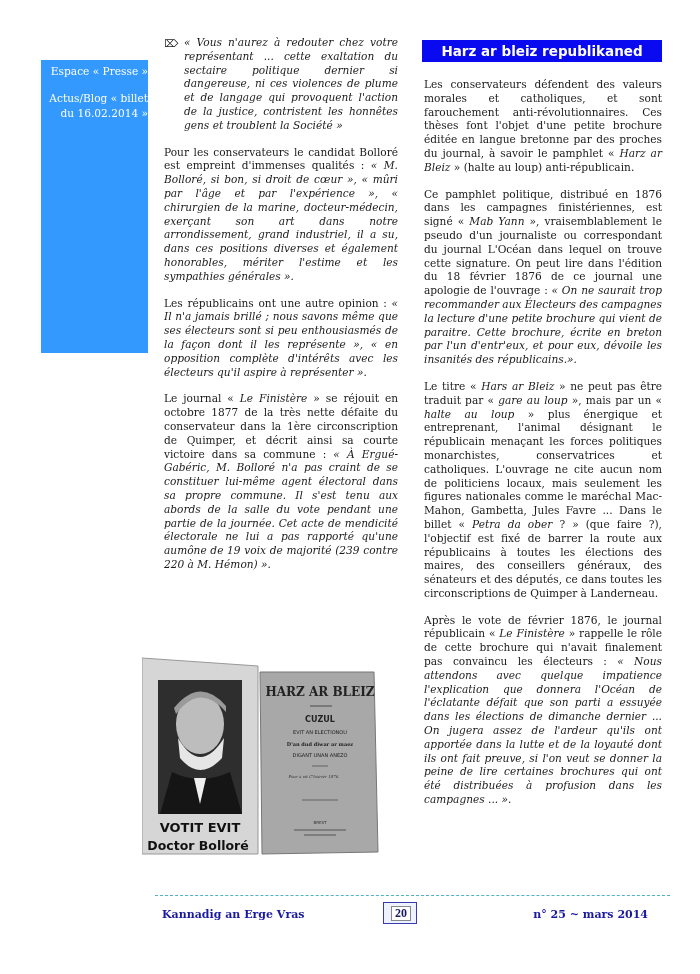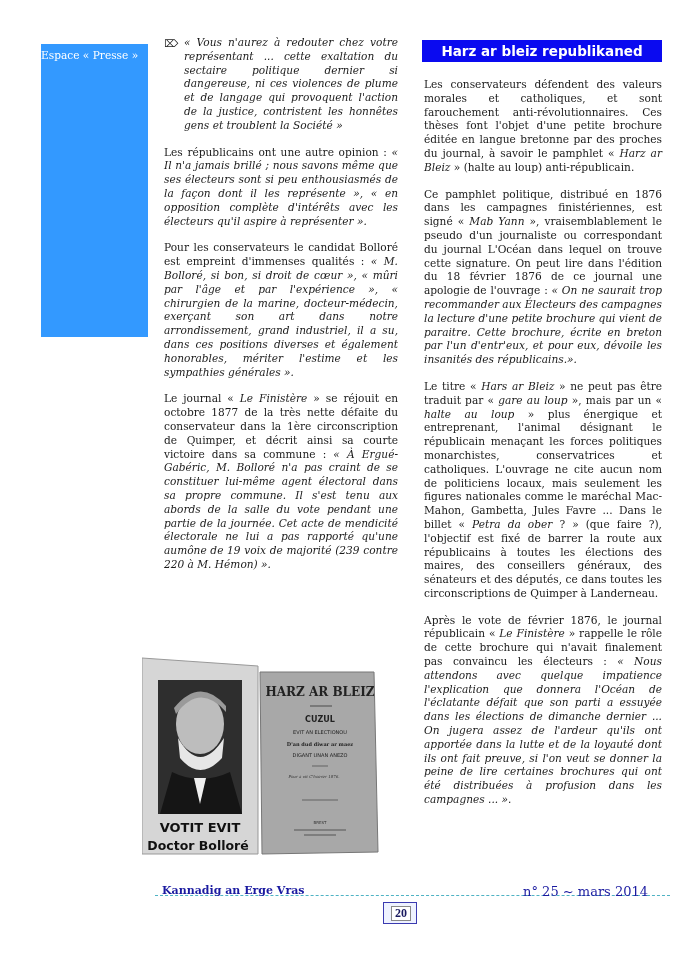--- a/index.html
+++ b/index.html
@@ -1,65 +1,66 @@
 <!DOCTYPE html>
 <html><head>
 <meta charset="utf-8">
 <style>
   html, body { margin:0; padding:0; background:#ffffff; }
   body { width:700px; height:974px; position:relative; overflow:hidden;
          font-family:"DejaVu Serif", serif; color:#1a1a1a; }
-  .sidebar { position:absolute; left:41px; top:44px; width:107px; height:293px;
-             background:#3399ff; color:#ffffff; text-align:left;
+  .sidebar { position:absolute; left:41px; top:60px; width:107px; height:293px;
+             background:#3399ff; color:#ffffff; text-align:right;
              font-family:"DejaVu Serif", serif; font-size:10.6px; line-height:15px;
              padding-top:4px; box-sizing:border-box; }
   .sidebar p { margin:0 0 12px 0; }
   .col { position:absolute; font-size:10.6px; line-height:13.8px; text-align:justify; }
   .col-mid { left:164px; top:36px; width:234px; }
   .col p { margin:0 0 13px 0; }
   .col em { font-style:italic; }
   .indent { padding-left:20px; }
   .bullet-item { position:relative; padding-left:20px; }
   .bullet-icon { position:absolute; left:0; top:1px; font-size:10px; font-family:"DejaVu Sans", sans-serif; }
   .banner { position:absolute; left:422px; top:40px; width:240px; height:22px;
             background:#0a0af0; color:#ffffff; text-align:center;
             font-family:"DejaVu Sans", sans-serif; font-size:13.5px; font-weight:bold;
             line-height:22px; }
   .col-right-body { position:absolute; left:424px; top:78px; width:238px; }
   .figure { position:absolute; left:142px; top:654px; width:260px; height:214px; }
   .footer-line { position:absolute; left:155px; top:895px; width:515px; border-top:1px dashed #4fb3c4; }
-  .footer-left { position:absolute; left:162px; top:884px; font-family:"DejaVu Serif", serif;
+  .footer-left { position:absolute; left:162px; top:908px; font-family:"DejaVu Serif", serif;
                  font-weight:bold; font-size:11px; color:#1a1aa0; }
-  .footer-right { position:absolute; right:52px; top:884px; font-family:"DejaVu Serif", serif;
-                  font-weight:normal; font-size:13px; color:#1a1aa0; }
+  .footer-right { position:absolute; right:52px; top:908px; font-family:"DejaVu Serif", serif;
+                  font-weight:bold; font-size:11px; color:#1a1aa0; }
   .page-num { position:absolute; left:383px; top:902px; width:34px; height:22px;
               border:1.5px solid #3a3ab0; box-sizing:border-box; text-align:center;
               font-family:"DejaVu Sans", sans-serif; font-weight:bold; font-size:10.5px;
               color:#1a1a60; line-height:19px; background:#eef2ff; }
   .page-num-inner { position:absolute; left:7px; top:3px; width:18px; height:13px; border:1px solid #888; background:#fff; line-height:12px; font-size:12px;font-family:Liberation Serif, serif; }
 </style>
 </head>
 <body>
 
 <div class="sidebar">
   <p>Espace « Presse »</p>
+  <p>Actus/Blog « billet du 16.02.2014 »</p>
 </div>
 
 <div class="col col-mid">
   <p class="bullet-item">
     <span class="bullet-icon">⌦</span>
     <em>« Vous n'aurez à redouter chez votre représentant ... cette exaltation du sectaire politique dernier si dangereuse, ni ces violences de plume et de langage qui provoquent l'action de la justice, contristent les honnêtes gens et troublent la Société »</em>
   </p>
   <p>
+    <span>Pour les conservateurs le candidat Bolloré est empreint d'immenses qualités :</span>
+    <em>« M. Bolloré, si bon, si droit de cœur », « mûri par l'âge et par l'expérience », « chirurgien de la marine, docteur-médecin, exerçant son art dans notre arrondissement, grand industriel, il a su, dans ces positions diverses et également honorables, mériter l'estime et les sympathies générales ».</em>
+  </p>
+  <p>
     <span>Les républicains ont une autre opinion :</span>
     <em>« Il n'a jamais brillé ; nous savons même que ses électeurs sont si peu enthousiasmés de la façon dont il les représente », « en opposition complète d'intérêts avec les électeurs qu'il aspire à représenter ».</em>
-  </p>
-  <p>
-    <span>Pour les conservateurs le candidat Bolloré est empreint d'immenses qualités :</span>
-    <em>« M. Bolloré, si bon, si droit de cœur », « mûri par l'âge et par l'expérience », « chirurgien de la marine, docteur-médecin, exerçant son art dans notre arrondissement, grand industriel, il a su, dans ces positions diverses et également honorables, mériter l'estime et les sympathies générales ».</em>
   </p>
   <p>
     <span>Le journal « </span><em>Le Finistère</em><span> » se réjouit en octobre 1877 de la très nette défaite du conservateur dans la 1ère circonscription de Quimper, et décrit ainsi sa courte victoire dans sa commune : </span><em>« À Ergué-Gabéric, M. Bolloré n'a pas craint de se constituer lui-même agent électoral dans sa propre commune. Il s'est tenu aux abords de la salle du vote pendant une partie de la journée. Cet acte de mendicité électorale ne lui a pas rapporté qu'une aumône de 19 voix de majorité (239 contre 220 à M. Hémon) ».</em>
   </p>
 </div>
 
 <div class="figure">
   <svg width="260" height="214" viewBox="0 0 260 214">
 
     <polygon points="0,4 116,12 116,200 0,200" fill="#d6d6d6" stroke="#999" stroke-width="1"></polygon>

